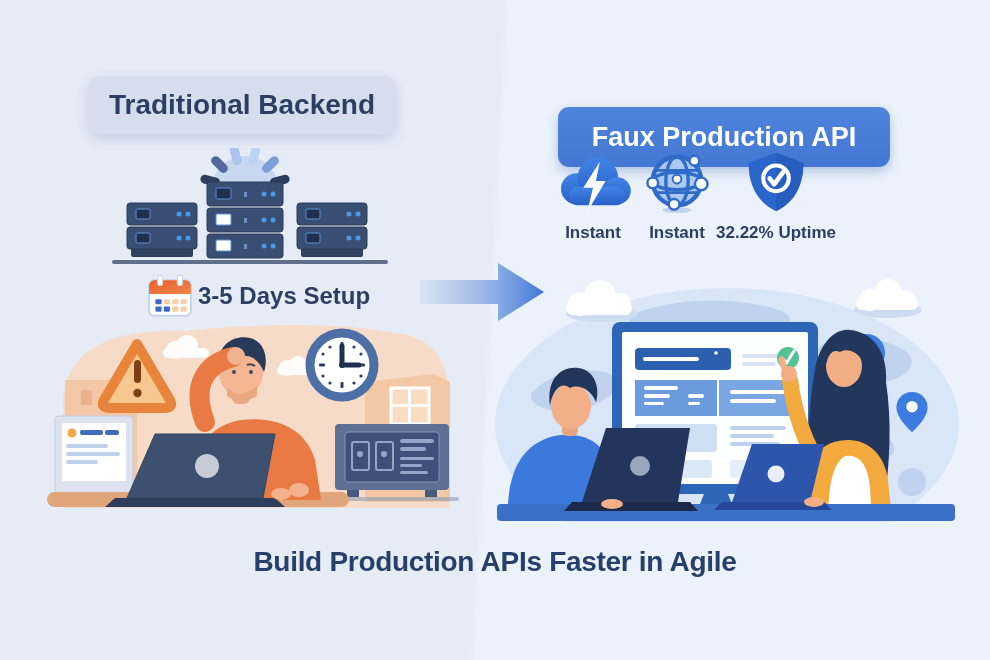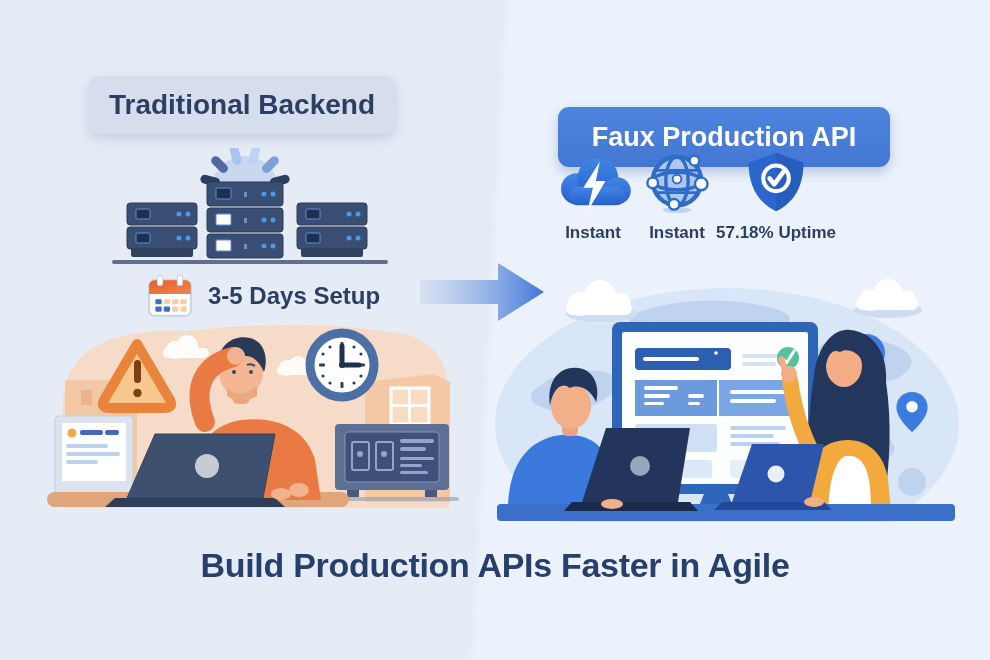--- a/index.html
+++ b/index.html
@@ -8,27 +8,27 @@
          background:linear-gradient(93deg,#e6ecf6 0%,#e6ecf6 49.2%,#ebf2fb 49.8%,#ebf2fb 100%);}
   .abs{position:absolute;}
   .title-box{display:flex;align-items:center;justify-content:center;border-radius:11px;}
   .title-left{left:88px;top:76px;width:308px;height:58px;background:#d6deee;
               box-shadow:0 5px 12px rgba(70,100,160,.20);}
   .title-left .t{color:#2c3f63;font-size:28px;font-weight:bold;}
   .title-right{left:558px;top:74px;width:332px;height:60px;
                background:linear-gradient(180deg,#4e84dd,#4377d3);
                box-shadow:0 5px 12px rgba(50,90,170,.30);margin-top:33px;}
   .title-right .t{color:#ffffff;font-size:27px;font-weight:bold;}
-  .setup-row{left:146px;top:272px;display:flex;align-items:center;gap:14px;}
+  .setup-row{left:146px;top:272px;display:flex;align-items:center;gap:4px;}
   .setup-row .t{color:#2c3f63;font-size:24px;font-weight:bold;}
   .features{left:548px;top:150px;width:368px;display:flex;}
   .feature{display:flex;flex-direction:column;align-items:center;}
   .feature .lbl{margin-top:9px;color:#2c3f63;font-size:17px;font-weight:bold;white-space:nowrap;}
   .headline{left:0;top:546px;width:990px;text-align:center;
-            color:#26406b;font-size:34px;font-weight:bold;letter-spacing:-.3px;}
+            color:#26406b;font-size:28px;font-weight:bold;letter-spacing:-.3px;}
 </style>
 </head>
 <body>
 
 <div class="stage">
 
   <div class="abs title-box title-left">
     <span class="t">Traditional Backend</span>
   </div>
 
@@ -273,21 +273,21 @@
       </svg>
       <span class="lbl">Instant</span>
     </div>
     <div class="feature">
       <svg width="76" height="64" viewBox="0 0 74 70">
         <path d="M37,3 L67,14 C67,38 58,57 37,67 C16,57 7,38 7,14 Z" fill="#2b66cc"></path>
         <path d="M37,3 L67,14 C67,38 58,57 37,67 Z" fill="#2257b2" opacity="0.55"></path>
         <circle cx="37" cy="31" r="14" fill="none" stroke="#ffffff" stroke-width="4.5"></circle>
         <polyline points="30,31 35,37.5 45,24" fill="none" stroke="#ffffff" stroke-width="5" stroke-linecap="round" stroke-linejoin="round"></polyline>
       </svg>
-      <span class="lbl">57.18% Uptime</span>
+      <span class="lbl">32.22% Uptime</span>
     </div>
   </div>
 
   <svg class="abs" style="left:492px;top:272px;" width="470" height="250" viewBox="0 0 470 250">
     <ellipse cx="235" cy="152" rx="232" ry="136" fill="#d9e6f7"></ellipse>
     <g fill="#bed3ef" opacity="0.95">
       <path d="M40,120 q30,-28 72,-20 q22,6 8,22 q-32,24 -62,16 q-24,-6 -18,-18 Z"></path>
       <path d="M140,42 q62,-22 132,-8 q40,8 18,24 q-62,18 -122,8 q-40,-8 -28,-24 Z"></path>
       <path d="M330,72 q50,-14 82,6 q18,14 -6,28 q-42,16 -76,2 q-20,-12 0,-36 Z"></path>
       <path d="M352,162 q30,-8 46,6 q12,12 -8,22 q-28,10 -42,-4 q-8,-14 4,-24 Z"></path>

